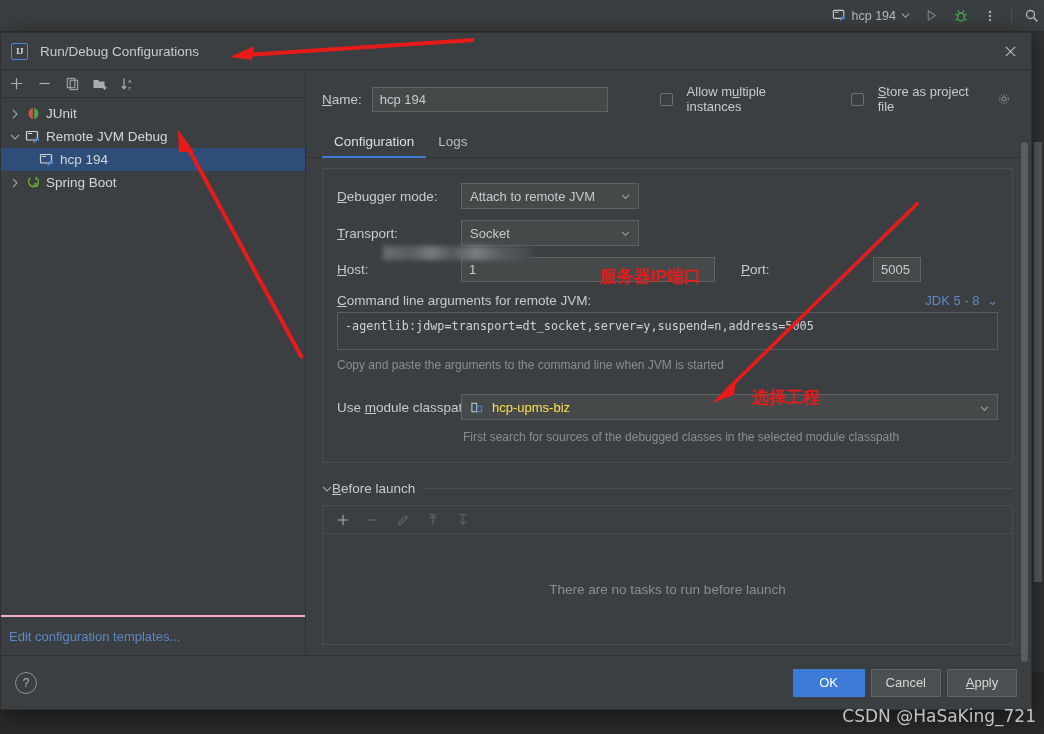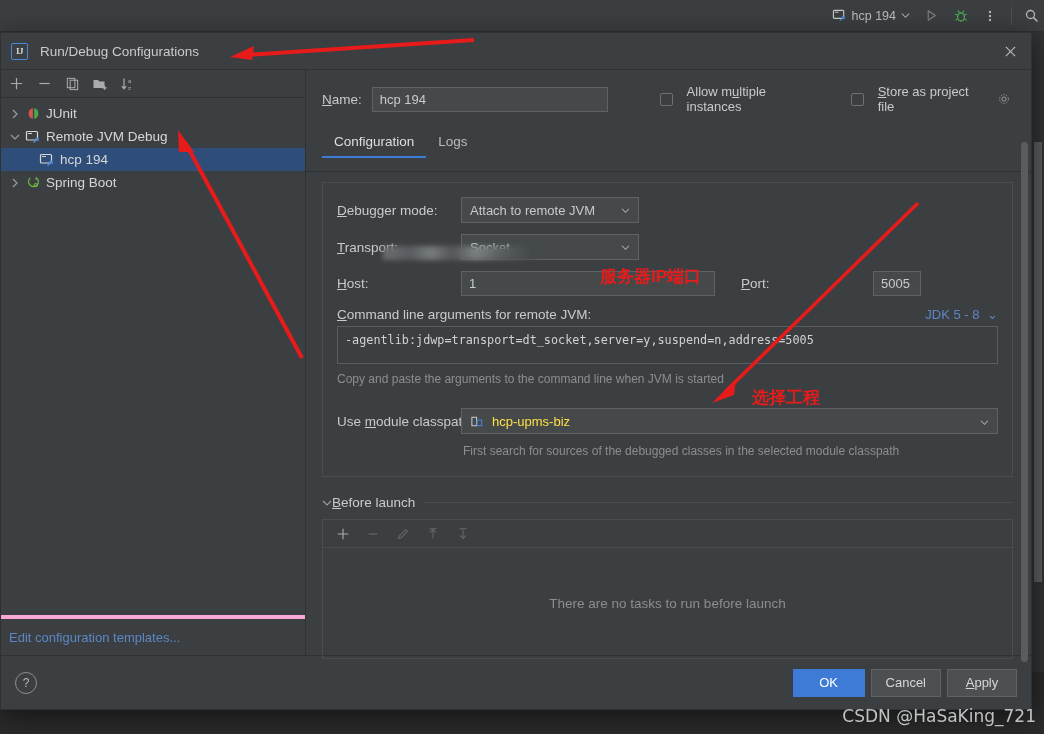--- a/index.html
+++ b/index.html
@@ -70,42 +70,42 @@
   .tree-row {
     display:flex; align-items:center; height:23px; padding-left:6px;
     color:#d6d6d6; font-size:13.5px; cursor:pointer; white-space:nowrap;
   }
   .tree-row.child { padding-left:36px; }
   .tree-row.selected { background:#2f4d79; }
   .arrow { width:16px; flex:0 0 16px; display:flex; align-items:center; justify-content:center; color:#9a9d9f; }
   .t-icon { width:20px; flex:0 0 20px; display:flex; align-items:center; justify-content:center; margin-right:3px; }
   .left-footer {
     height:40px; flex:0 0 40px; display:flex; align-items:center;
-    padding-left:8px; border-top:4px solid #f9a8d4;
+    padding-left:8px; border-top:2px solid #f9a8d4;
   }
   .link { color:#5c87c4; font-size:13px; cursor:pointer; }
 
   
   .right-panel { flex:1; min-width:0; background:#3c3f41; position:relative; display:flex; flex-direction:column; }
   .rp-scroll { position:absolute; right:3px; top:26px; width:7px; height:600px; }
   .rp-thumb { position:absolute; right:0; top:46px; width:7px; height:520px; background:#5a5d5f; border-radius:4px; }
 
   .name-row { display:flex; align-items:center; padding:14px 20px 0 16px; gap:10px; }
   .lbl { color:#c8cbcd; font-size:13.5px; white-space:nowrap; }
   .u { text-decoration:underline; }
   .input {
     background:#45494a; border:1px solid #5e6264; color:#c8cbcd;
     font-size:13px; padding:3px 7px; height:25px;
     font-family:"Liberation Sans", sans-serif;
   }
   .name-input { width:244px; }
   .cbwrap { display:flex; align-items:center; gap:14px; color:#c8cbcd; font-size:13px; cursor:pointer; }
   .cb { width:13px; height:13px; border:1px solid #6d7173; background:#3c3f41; border-radius:2px; flex:0 0 13px; }
 
-  .tabs { display:flex; padding:0 0 14px 16px; margin-top:14px; border-bottom:1px solid #323232; }
+  .tabs { display:flex; padding:0 0 0 16px; margin-top:14px; border-bottom:1px solid #323232; }
   .tab {
     padding:6px 12px 7px; color:#b9bcbe; font-size:13.5px; cursor:pointer;
     border-bottom:2px solid transparent; margin-bottom:-1px;
   }
   .tab.active { color:#dcdfe1; border-bottom-color:#3d7bd6; }
 
   .config-area {
     margin:10px 18px 0 16px; border:1px solid #4a4d4f; background:#3c3f41;
     padding:14px 14px 16px 14px; position:relative;
   }

